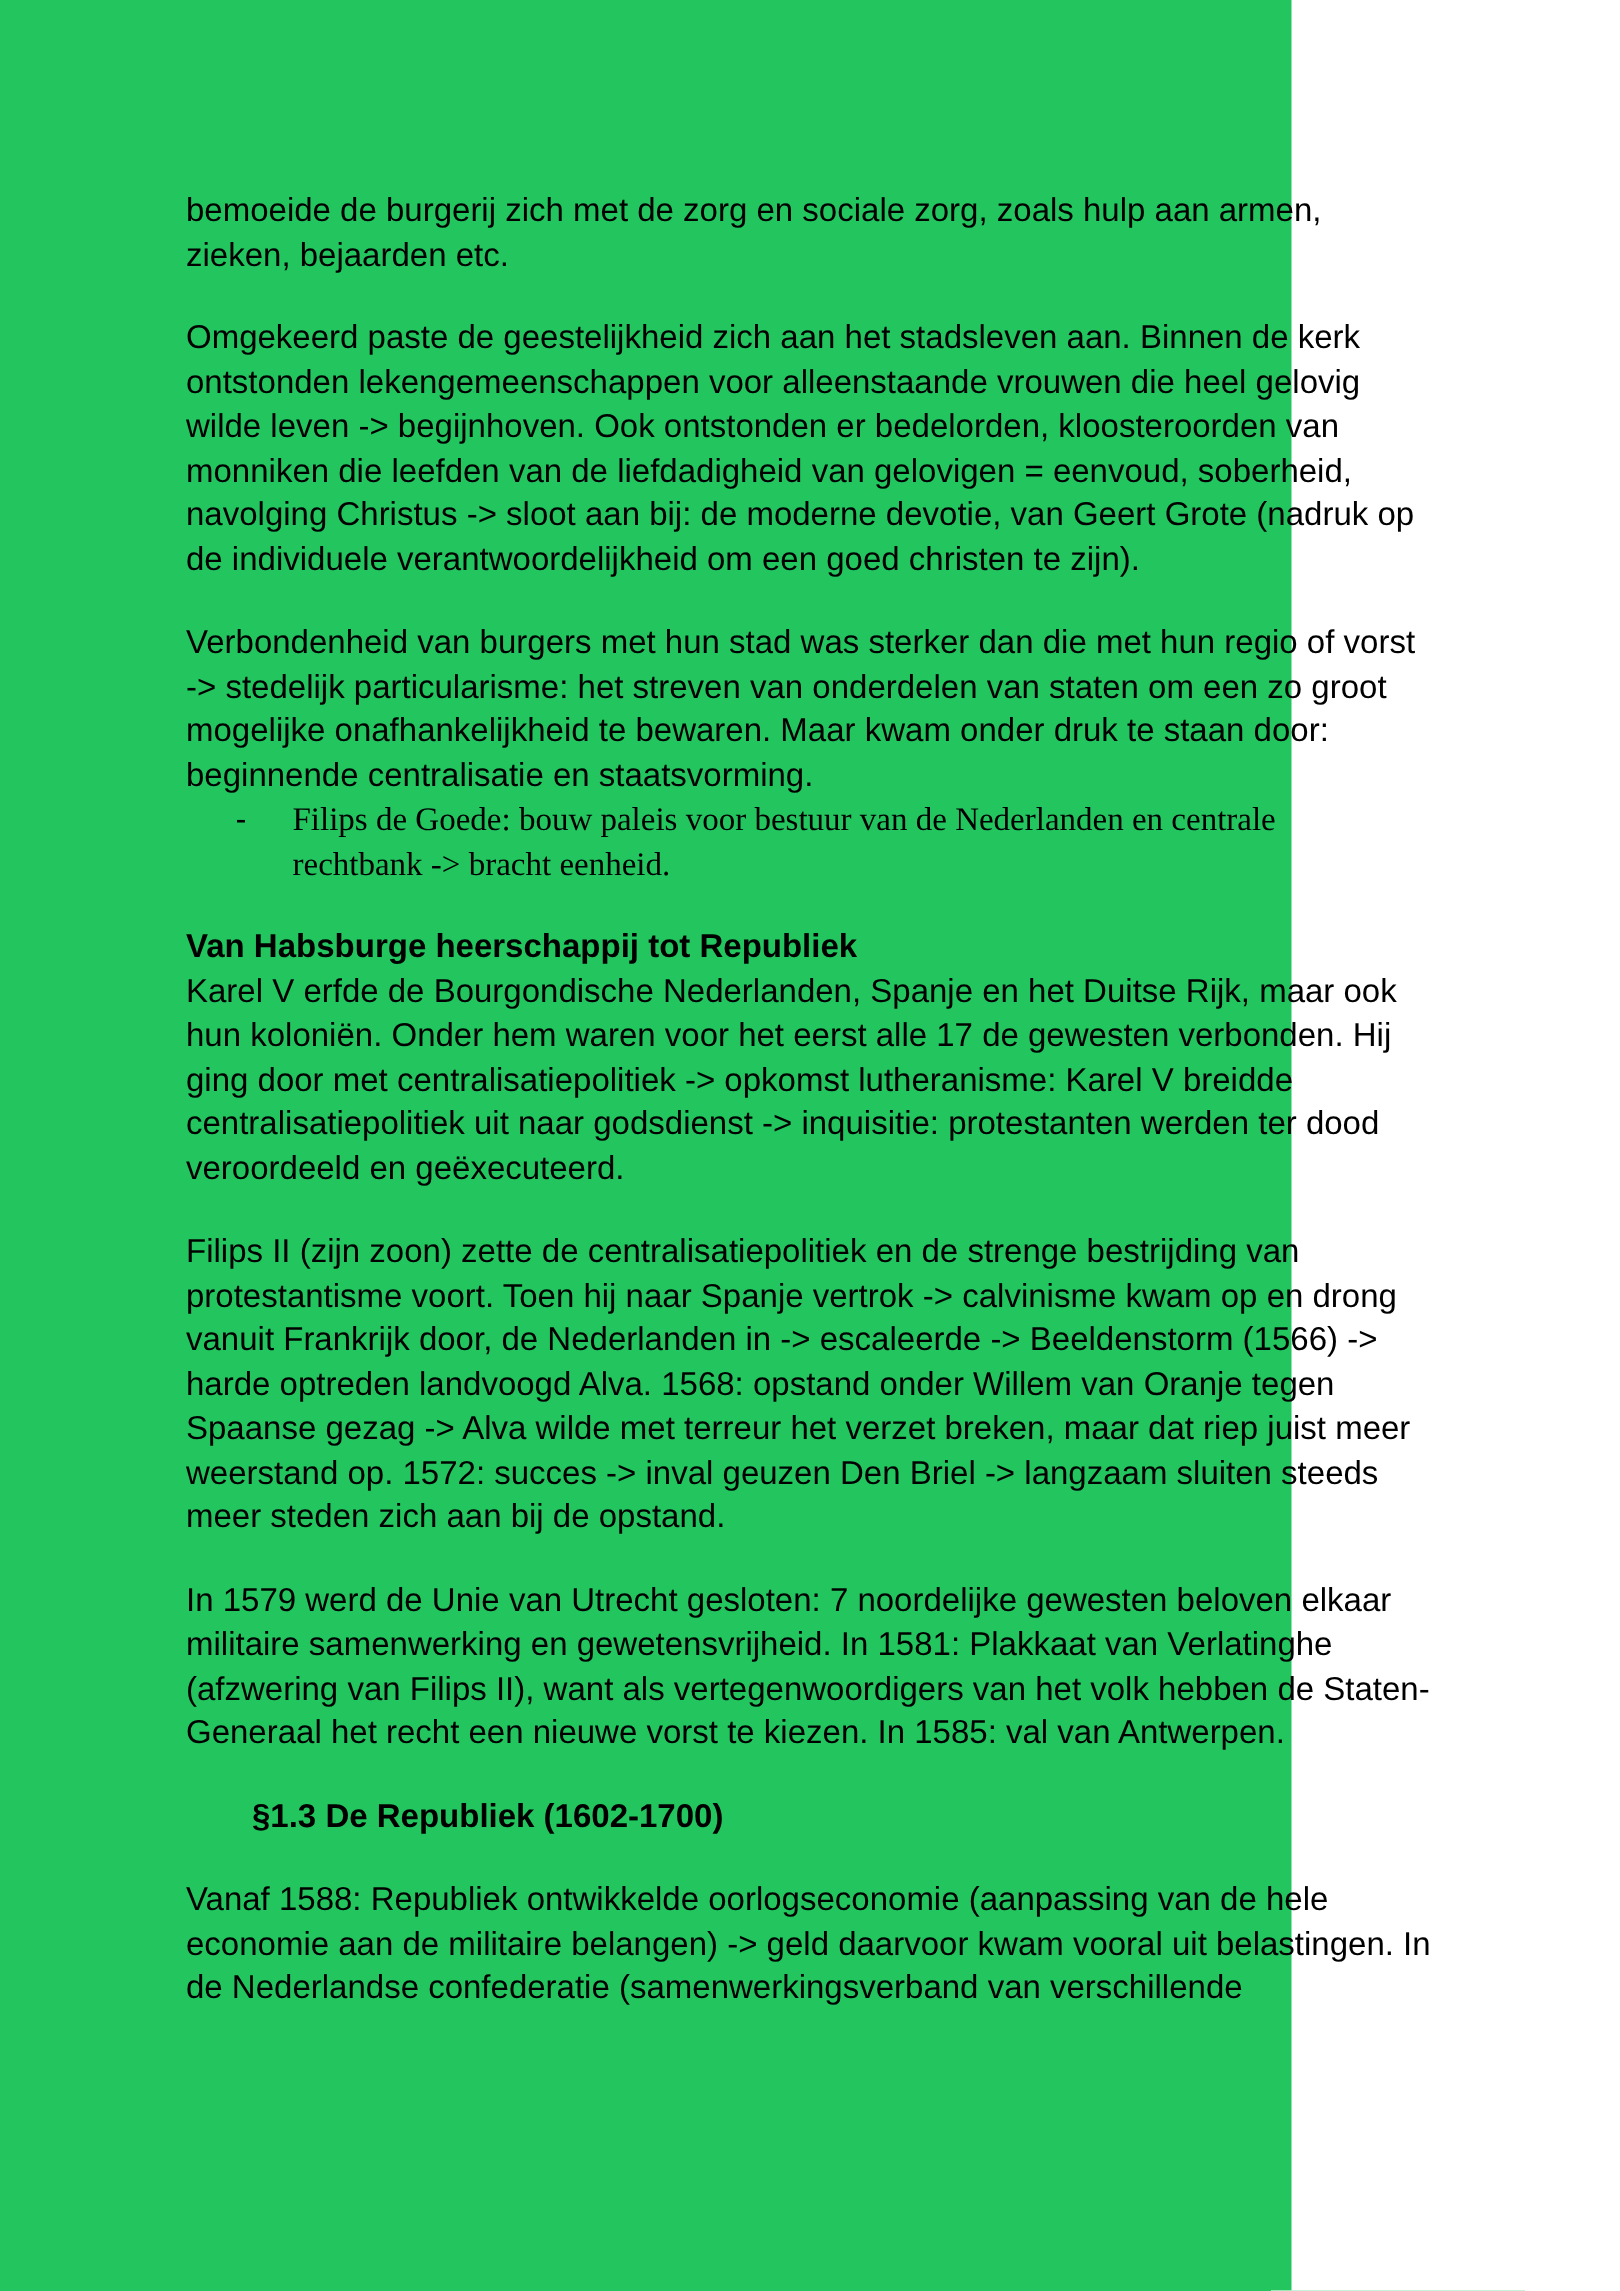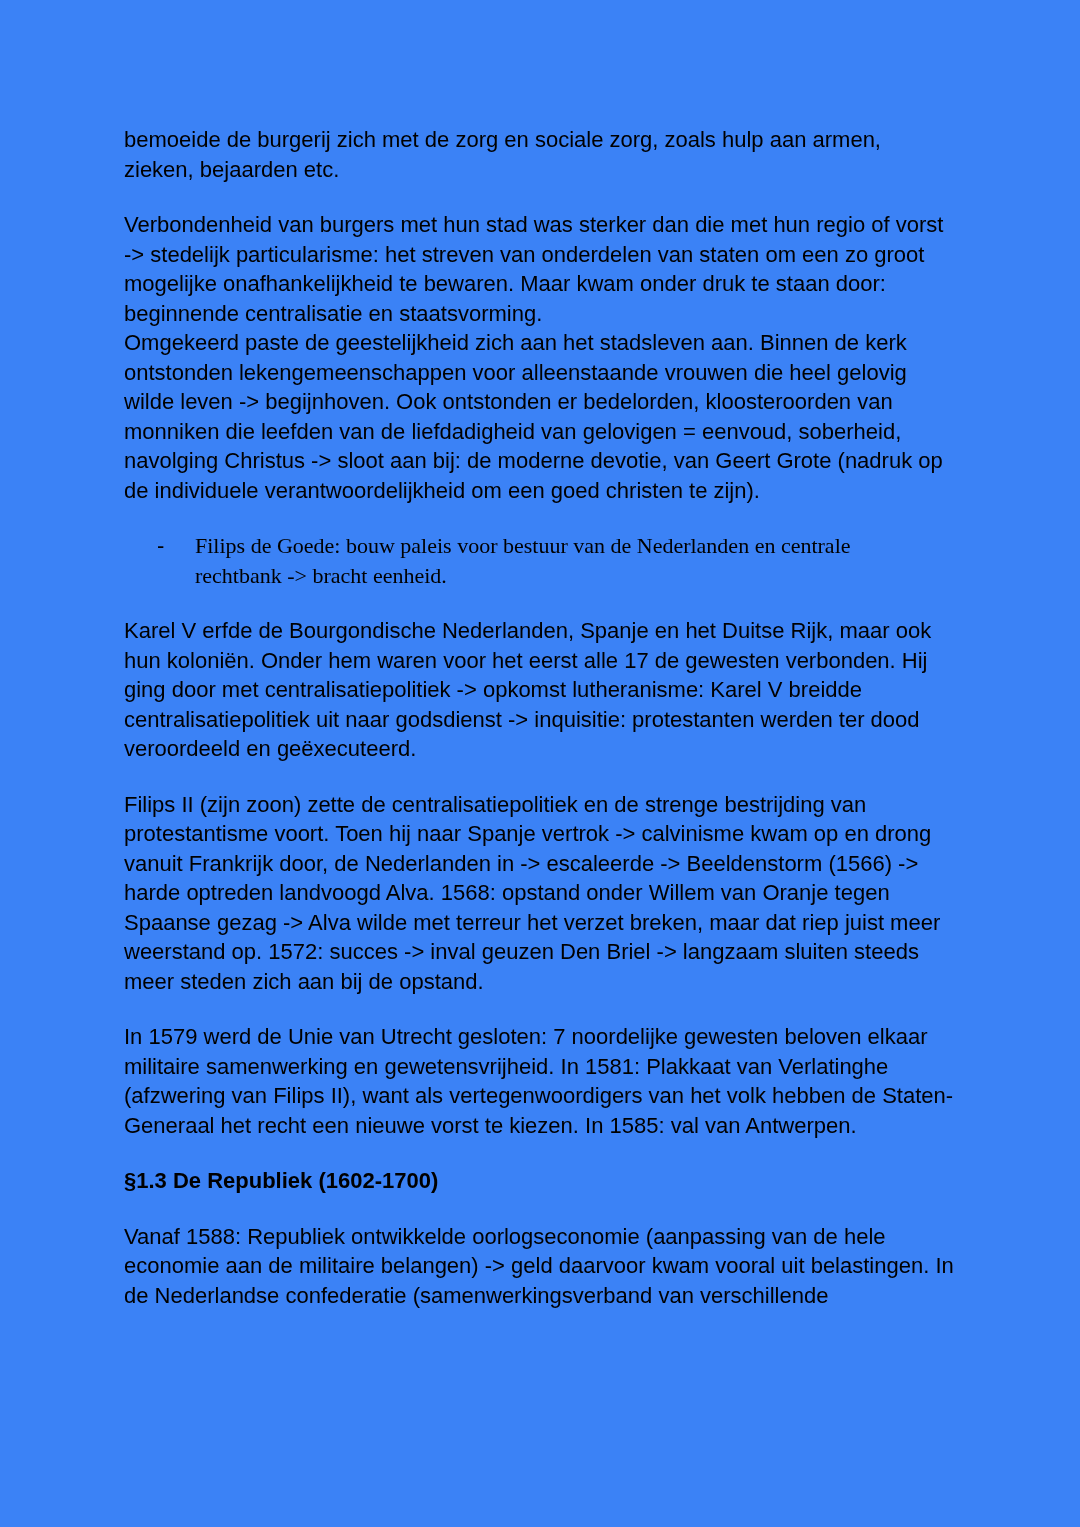--- a/index.html
+++ b/index.html
@@ -7,23 +7,23 @@
     padding: 0;
     background: #ffffff;
   }
   body {
     width: 1080px;
     height: 1527px;
     overflow: hidden;
   }
   .page {
     box-sizing: border-box;
-    width: 1080px;
+    width: 861px;
     height: 1527px;
-    background: #3b82f6;
+    background: #22c55e;
     padding: 125px 124px 0 124px;
     font-family: "Liberation Sans", "DejaVu Sans", sans-serif;
     font-size: 22px;
     line-height: 29.5px;
     color: #000000;
   }
   .para {
     margin: 0 0 26px 0;
     white-space: pre;
   }
@@ -32,20 +32,21 @@
   }
   .heading {
     margin: 0;
     font-weight: bold;
     font-size: 22px;
     line-height: 29.5px;
     white-space: pre;
   }
   .heading.gap {
     margin-bottom: 26px;
+    margin-left: 44px;
   }
   .bullet {
     display: flex;
     margin: 0 0 26px 33px;
   }
   .bullet-marker {
     flex: 0 0 38px;
     width: 38px;
   }
   .bullet-text {
@@ -54,38 +55,39 @@
   }
 </style>
 </head>
 <body>
 
 <div class="page">
 
   <p class="para">bemoeide de burgerij zich met de zorg en sociale zorg, zoals hulp aan armen,
 zieken, bejaarden etc.</p>
 
-  <p class="para tight">Verbondenheid van burgers met hun stad was sterker dan die met hun regio of vorst
--&gt; stedelijk particularisme: het streven van onderdelen van staten om een zo groot
-mogelijke onafhankelijkheid te bewaren. Maar kwam onder druk te staan door:
-beginnende centralisatie en staatsvorming.</p>
-
   <p class="para">Omgekeerd paste de geestelijkheid zich aan het stadsleven aan. Binnen de kerk
 ontstonden lekengemeenschappen voor alleenstaande vrouwen die heel gelovig
 wilde leven -&gt; begijnhoven. Ook ontstonden er bedelorden, kloosteroorden van
 monniken die leefden van de liefdadigheid van gelovigen = eenvoud, soberheid,
 navolging Christus -&gt; sloot aan bij: de moderne devotie, van Geert Grote (nadruk op
 de individuele verantwoordelijkheid om een goed christen te zijn).</p>
 
+  <p class="para tight">Verbondenheid van burgers met hun stad was sterker dan die met hun regio of vorst
+-&gt; stedelijk particularisme: het streven van onderdelen van staten om een zo groot
+mogelijke onafhankelijkheid te bewaren. Maar kwam onder druk te staan door:
+beginnende centralisatie en staatsvorming.</p>
+
   <div class="bullet">
     <span class="bullet-marker">-</span>
     <span class="bullet-text">Filips de Goede: bouw paleis voor bestuur van de Nederlanden en centrale
 rechtbank -&gt; bracht eenheid.</span>
   </div>
 
+  <p class="heading">Van Habsburge heerschappij tot Republiek</p>
 
   <p class="para">Karel V erfde de Bourgondische Nederlanden, Spanje en het Duitse Rijk, maar ook
 hun koloniën. Onder hem waren voor het eerst alle 17 de gewesten verbonden. Hij
 ging door met centralisatiepolitiek -&gt; opkomst lutheranisme: Karel V breidde
 centralisatiepolitiek uit naar godsdienst -&gt; inquisitie: protestanten werden ter dood
 veroordeeld en geëxecuteerd.</p>
 
   <p class="para">Filips II (zijn zoon) zette de centralisatiepolitiek en de strenge bestrijding van
 protestantisme voort. Toen hij naar Spanje vertrok -&gt; calvinisme kwam op en drong
 vanuit Frankrijk door, de Nederlanden in -&gt; escaleerde -&gt; Beeldenstorm (1566) -&gt;

